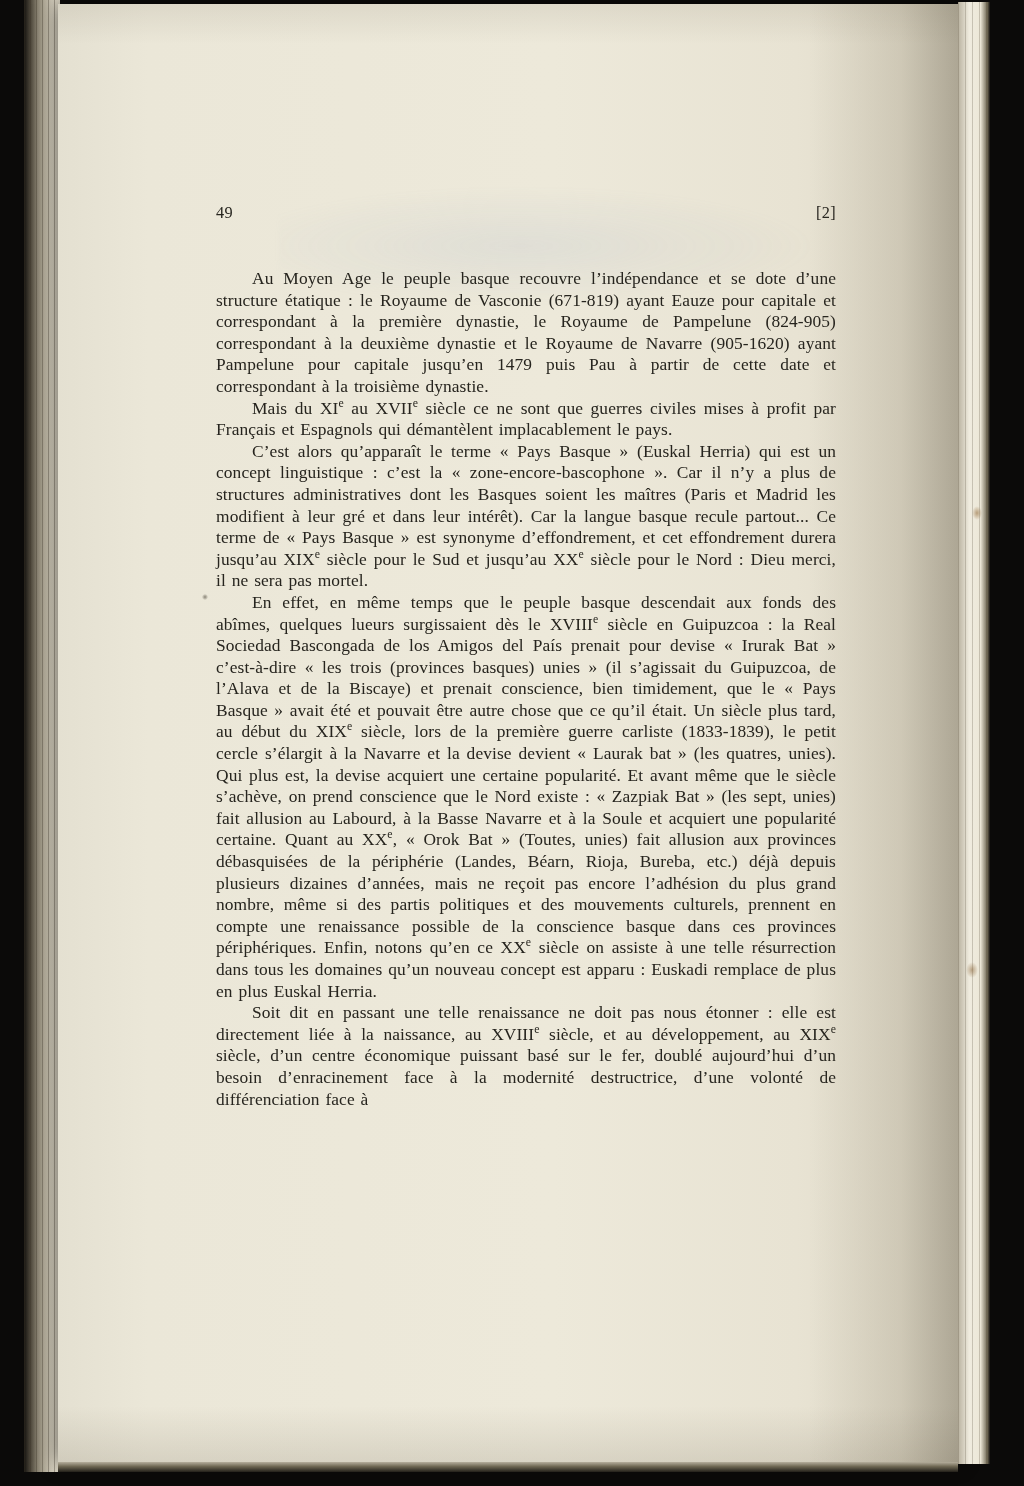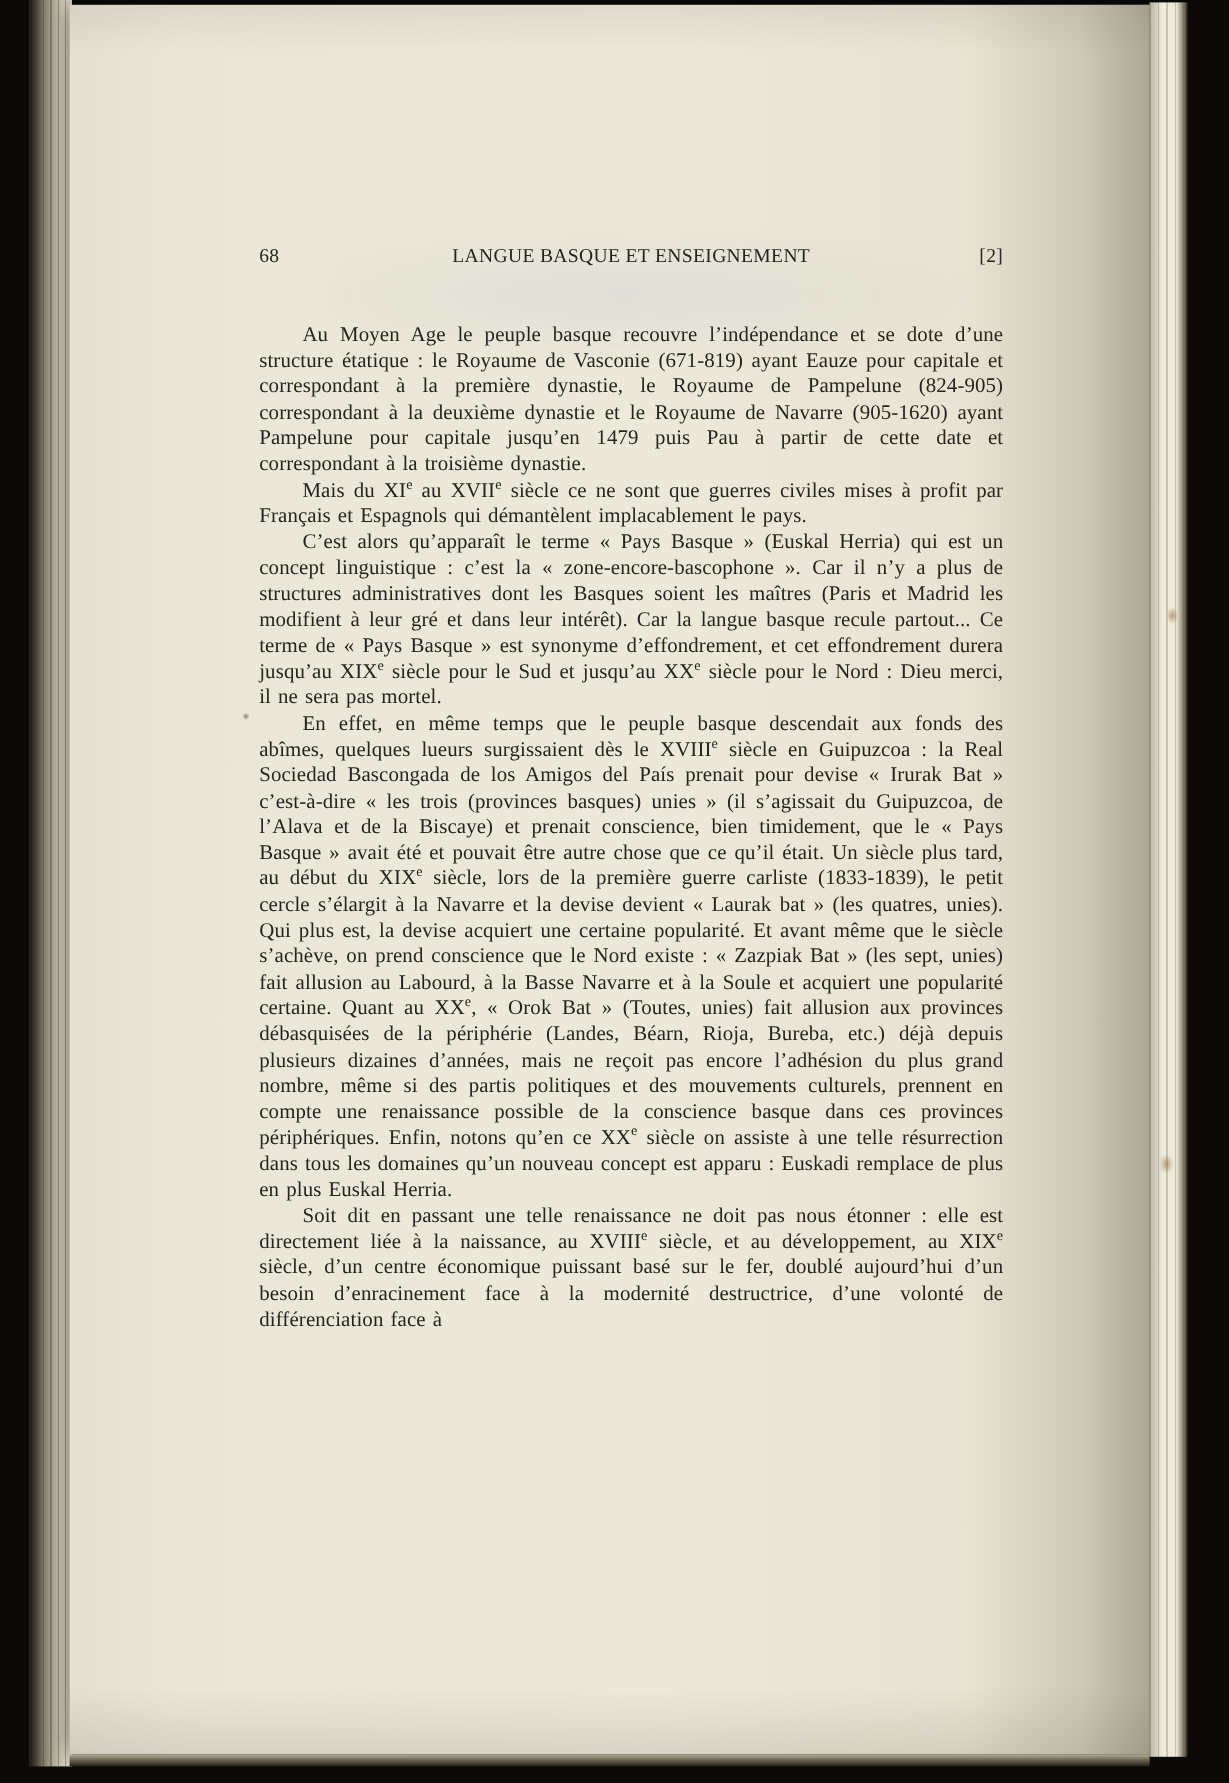--- a/index.html
+++ b/index.html
@@ -84,22 +84,21 @@
 
 <div class="scene">
 
   <div class="page-stack-left"></div>
 
   <div class="page">
     <div class="ghost-bleed"></div>
 
     <div class="text-block">
       <div class="page-header">
-        <span class="page-num">68</span>
-        <span class="running-title">LANGUE BASQUE ET ENSEIGNEMENT</span>
+        <span class="page-num">49</span>
         <span class="issue-marker">[2]</span>
       </div>
 
       <div class="page-body">
         <p>Au Moyen Age le peuple basque recouvre l’indépendance et se dote d’une structure étatique : le Royaume de Vasconie (671-819) ayant Eauze pour capitale et correspondant à la première dynastie, le Royaume de Pampelune (824-905) correspondant à la deuxième dynastie et le Royaume de Navarre (905-1620) ayant Pampelune pour capitale jusqu’en 1479 puis Pau à partir de cette date et correspondant à la troisième dynastie.</p>
         <p>Mais du XI<sup>e</sup> au XVII<sup>e</sup> siècle ce ne sont que guerres civiles mises à profit par Français et Espagnols qui démantèlent implacablement le pays.</p>
         <p>C’est alors qu’apparaît le terme « Pays Basque » (Euskal Herria) qui est un concept linguistique : c’est la « zone-encore-bascophone ». Car il n’y a plus de structures administratives dont les Basques soient les maîtres (Paris et Madrid les modifient à leur gré et dans leur intérêt). Car la langue basque recule partout... Ce terme de « Pays Basque » est synonyme d’effondrement, et cet effondrement durera jusqu’au XIX<sup>e</sup> siècle pour le Sud et jusqu’au XX<sup>e</sup> siècle pour le Nord : Dieu merci, il ne sera pas mortel.</p>
         <p>En effet, en même temps que le peuple basque descendait aux fonds des abîmes, quelques lueurs surgissaient dès le XVIII<sup>e</sup> siècle en Guipuzcoa : la Real Sociedad Bascongada de los Amigos del País prenait pour devise « Irurak Bat » c’est-à-dire « les trois (provinces basques) unies » (il s’agissait du Guipuzcoa, de l’Alava et de la Biscaye) et prenait conscience, bien timidement, que le « Pays Basque » avait été et pouvait être autre chose que ce qu’il était. Un siècle plus tard, au début du XIX<sup>e</sup> siècle, lors de la première guerre carliste (1833-1839), le petit cercle s’élargit à la Navarre et la devise devient « Laurak bat » (les quatres, unies). Qui plus est, la devise acquiert une certaine popularité. Et avant même que le siècle s’achève, on prend conscience que le Nord existe : « Zazpiak Bat » (les sept, unies) fait allusion au Labourd, à la Basse Navarre et à la Soule et acquiert une popularité certaine. Quant au XX<sup>e</sup>, « Orok Bat » (Toutes, unies) fait allusion aux provinces débasquisées de la périphérie (Landes, Béarn, Rioja, Bureba, etc.) déjà depuis plusieurs dizaines d’années, mais ne reçoit pas encore l’adhésion du plus grand nombre, même si des partis politiques et des mouvements culturels, prennent en compte une renaissance possible de la conscience basque dans ces provinces périphériques. Enfin, notons qu’en ce XX<sup>e</sup> siècle on assiste à une telle résurrection dans tous les domaines qu’un nouveau concept est apparu : Euskadi remplace de plus en plus Euskal Herria.</p>
         <p>Soit dit en passant une telle renaissance ne doit pas nous étonner : elle est directement liée à la naissance, au XVIII<sup>e</sup> siècle, et au développement, au XIX<sup>e</sup> siècle, d’un centre économique puissant basé sur le fer, doublé aujourd’hui d’un besoin d’enracinement face à la modernité destructrice, d’une volonté de différenciation face à</p>
       </div>

